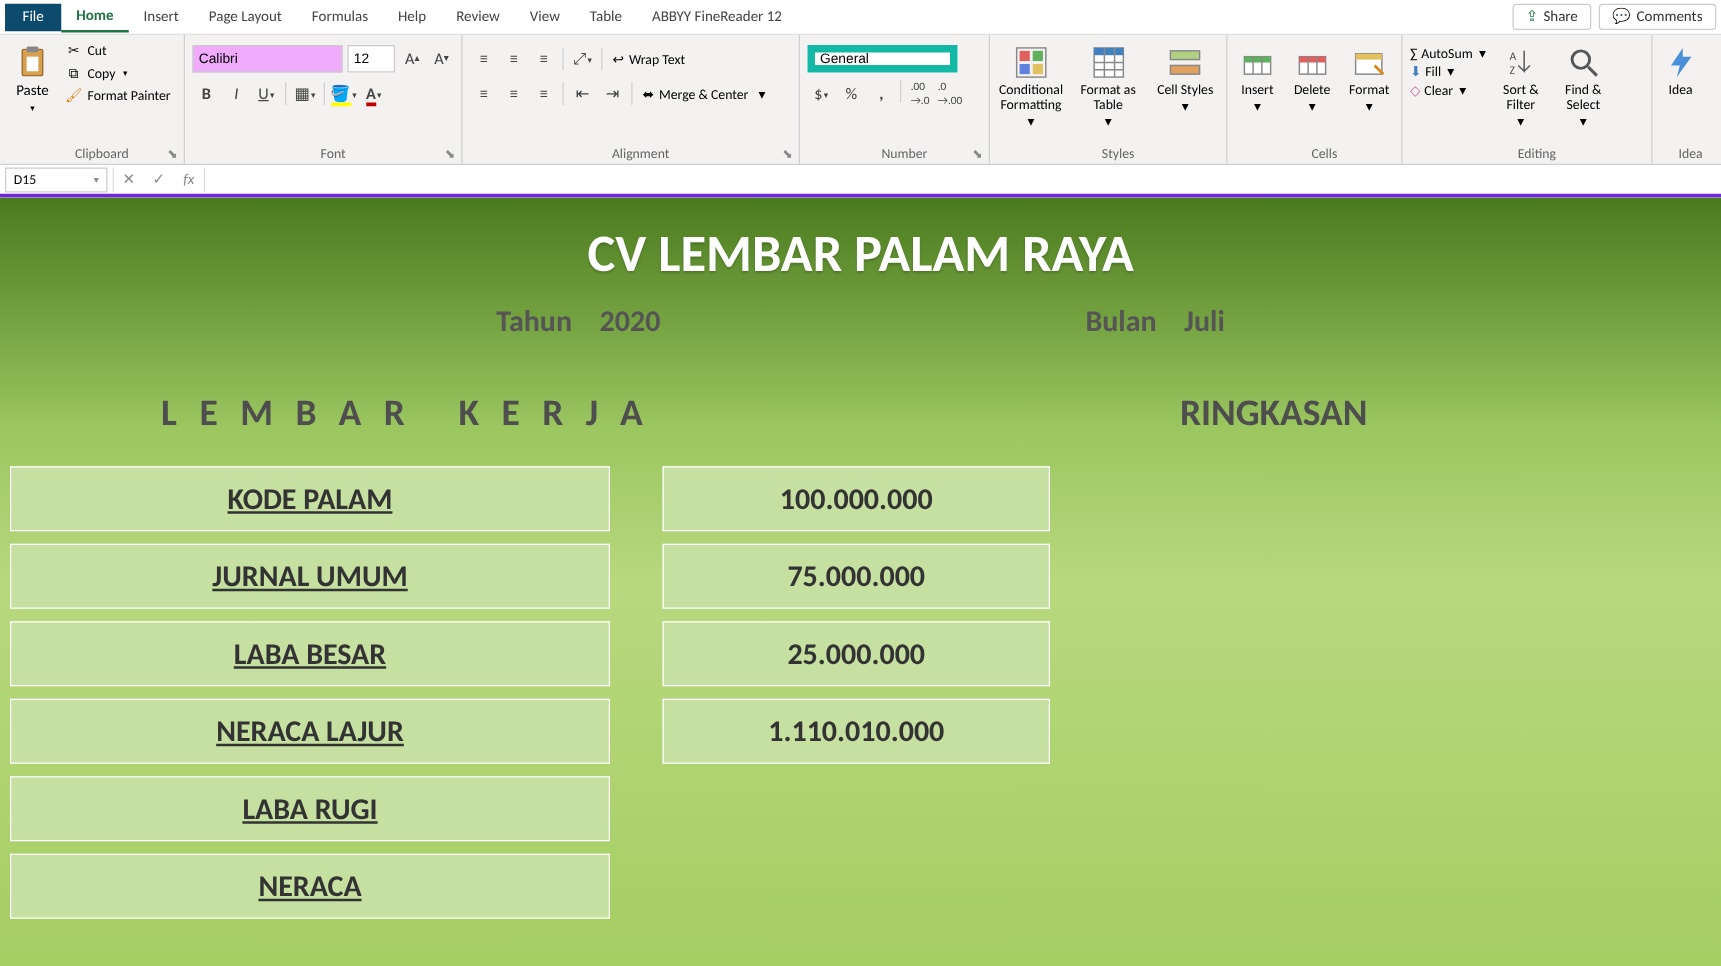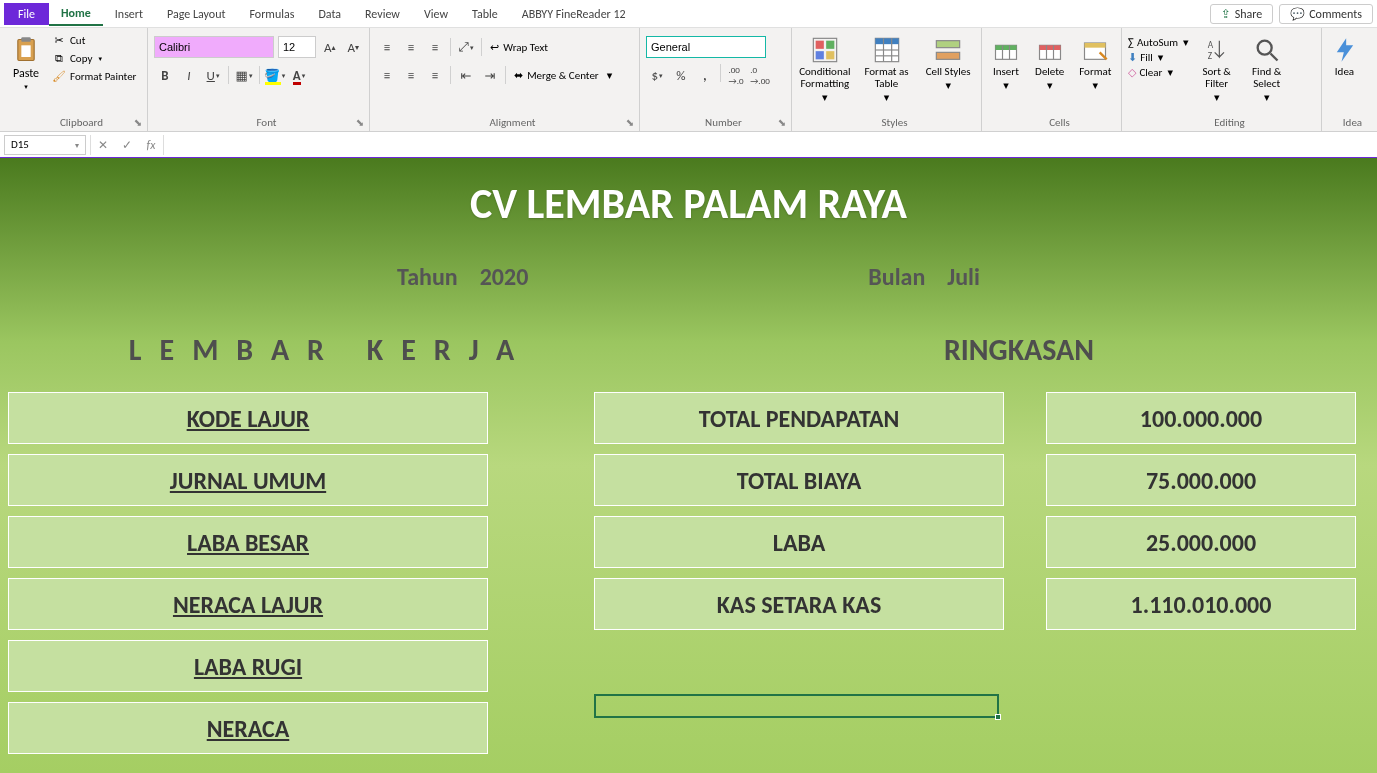--- a/index.html
+++ b/index.html
@@ -1,21 +1,21 @@
 <!DOCTYPE html>
 <html><head>
 <meta charset="utf-8">
 <style>
 * { box-sizing: border-box; margin: 0; padding: 0; }
 body { font-family: "Segoe UI", Calibri, sans-serif; font-size: 12px; background: #fff; overflow: hidden; width: 1377px; height: 773px; }
 
 
 .menubar { display: flex; align-items: center; height: 28px; background: #fff; border-bottom: 1px solid #e0e0e0; padding: 0 4px; }
 .menubar .tab { padding: 4px 12px; color: #444; cursor: pointer; font-size: 12px; }
-.menubar .tab.file { background: #6d28d9; color: #fff; padding: 4px 14px; }
+.menubar .tab.file { background: #0c4a6e; color: #fff; padding: 4px 14px; }
 .menubar .tab.active { color: #217346; border-bottom: 2px solid #217346; font-weight: 600; }
 .menubar .spacer { flex: 1; }
 .menubar .share-btn { border: 1px solid #ccc; border-radius: 3px; padding: 2px 10px; margin-right: 6px; color: #333; display: flex; align-items: center; gap: 4px; }
 .menubar .comments-btn { border: 1px solid #ccc; border-radius: 3px; padding: 2px 10px; color: #333; display: flex; align-items: center; gap: 4px; }
 
 
 .ribbon { display: flex; height: 104px; background: #f3f2f1; border-bottom: 1px solid #d0d0d0; }
 .group { border-right: 1px solid #d0d0d0; display: flex; flex-direction: column; position: relative; padding: 4px 6px 18px 6px; }
 .group-label { position: absolute; bottom: 2px; left: 16px; right: 0; text-align: center; font-size: 11px; color: #666; }
 .group-dialog { position: absolute; bottom: 3px; right: 3px; width: 12px; height: 12px; color: #888; font-size: 10px; display: flex; align-items: center; justify-content: center; }
@@ -38,51 +38,51 @@
 .btn .drop { font-size: 7px; margin-left: 1px; }
 .sep { width: 1px; height: 18px; background: #d0d0d0; margin: 0 2px; }
 
 
 .align-body { display: flex; flex-direction: column; gap: 6px; padding: 4px 0; }
 .align-row { display: flex; align-items: center; gap: 2px; }
 .wrap-btn, .merge-btn { display: flex; align-items: center; gap: 4px; font-size: 11px; padding: 2px 4px; }
 
 
 .number-body { display: flex; flex-direction: column; gap: 6px; padding: 4px 0; }
-.number-format { width: 120px; height: 22px; border: 1px solid #14b8a6; background: #fff; font-size: 11px; padding: 2px 4px; }
+.number-format { width: 120px; height: 22px; border: 6px solid #14b8a6; background: #fff; font-size: 11px; padding: 2px 4px; }
 .number-row { display: flex; gap: 2px; }
 
 
 .styles-body { display: flex; gap: 8px; padding-top: 4px; }
 .big-btn { display: flex; flex-direction: column; align-items: center; gap: 2px; width: 56px; font-size: 11px; text-align: center; line-height: 1.1; }
 .big-icon { width: 28px; height: 28px; }
 
 
 .cells-body { display: flex; gap: 8px; padding-top: 4px; }
 
 
 .editing-body { display: flex; gap: 6px; padding-top: 4px; }
 .edit-left { display: flex; flex-direction: column; gap: 2px; }
 .edit-item { display: flex; align-items: center; gap: 3px; font-size: 11px; }
 
 
 .ideas-body { padding-top: 4px; display: flex; flex-direction: column; align-items: center; }
 
 
-.formula-bar { display: flex; align-items: center; height: 26px; border-bottom: 1px solid #6d28d9; background: #fff; }
+.formula-bar { display: flex; align-items: center; height: 26px; border-bottom: 3px solid #6d28d9; background: #fff; }
 .name-box { width: 82px; height: 20px; border: 1px solid #ccc; margin: 0 4px; font-size: 11px; padding: 2px 6px; display: flex; align-items: center; justify-content: space-between; }
 .fbar-ctrl { display: flex; align-items: center; gap: 0; border-right: 1px solid #ddd; border-left: 1px solid #ddd; height: 20px; }
 .fbar-btn { width: 24px; height: 20px; display: flex; align-items: center; justify-content: center; color: #888; font-size: 12px; }
 .fbar-input { flex: 1; border: none; height: 20px; margin-left: 4px; font-size: 11px; padding: 2px; outline: none; }
 
 
 .sheet-area { height: 615px; overflow: hidden; }
 .sheet-content { width: 100%; background: linear-gradient(to bottom, #4a7a1e 0%, #9bc660 30%, #b8d87e 50%, #a5ce63 100%); padding: 0; height: 100%; }
 .company-title { text-align: center; color: #fff; font-family: Calibri, sans-serif; font-size: 42px; font-weight: bold; padding-top: 20px; text-shadow: 0 1px 2px rgba(0,0,0,0.2); }
-.year-month { display: flex; justify-content: center; gap: 340px; color: #555; font-size: 24px; font-weight: 600; margin-top: 33px; }
+.year-month { display: flex; justify-content: center; gap: 340px; color: #555; font-size: 24px; font-weight: 600; margin-top: 14px; }
 .year-month .ym-pair { display: flex; gap: 22px; align-items: baseline; }
 .section-headers { display: flex; margin-top: 40px; }
 .section-left { width: 48%; text-align: center; color: #4e4e4e; font-size: 30px; font-weight: 600; letter-spacing: 18px; }
 .section-right { flex: 1; text-align: center; color: #4e4e4e; font-size: 30px; font-weight: bold; }
 .cards-area { display: flex; margin-top: 24px; padding: 0 8px; gap: 18px; }
 .left-col { width: 480px; display: flex; flex-direction: column; gap: 10px; }
 .mid-col { width: 410px; display: flex; flex-direction: column; gap: 10px; margin-left: 88px; }
 .right-col { width: 310px; display: flex; flex-direction: column; gap: 10px; margin-left: 24px; }
 .card { background: #c5e0a0; border: 1px solid #fff; height: 52px; display: flex; align-items: center; justify-content: center; font-family: Calibri, sans-serif; font-size: 24px; font-weight: bold; color: #333; }
 .card.link { text-decoration: underline; cursor: pointer; }
@@ -95,21 +95,21 @@
 </style>
 </head>
 <body>
 
 <div class="menubar">
   <div class="tab file">File</div>
   <div class="tab active">Home</div>
   <div class="tab">Insert</div>
   <div class="tab">Page Layout</div>
   <div class="tab">Formulas</div>
-  <div class="tab">Data</div>
+  <div class="tab">Help</div>
   <div class="tab">Review</div>
   <div class="tab">View</div>
   <div class="tab">Table</div>
   <div class="tab">ABBYY FineReader 12</div>
   <div class="spacer"></div>
   <div class="share-btn">
     <span style="color:#217346;">⇪</span>
     <span>Share</span>
   </div>
   <div class="comments-btn">
@@ -391,38 +391,27 @@
         <span>Bulan</span>
         <span>Juli</span>
       </div>
     </div>
     <div class="section-headers">
       <div class="section-left">LEMBAR KERJA</div>
       <div class="section-right">RINGKASAN</div>
     </div>
     <div class="cards-area">
       <div class="left-col">
-        <div class="card link">KODE LAJUR</div>
+        <div class="card link">KODE PALAM</div>
         <div class="card link">JURNAL UMUM</div>
         <div class="card link">LABA BESAR</div>
         <div class="card link">NERACA LAJUR</div>
         <div class="card link">LABA RUGI</div>
         <div class="card link">NERACA</div>
       </div>
-      <div class="mid-col">
-        <div class="card">TOTAL PENDAPATAN</div>
-        <div class="card">TOTAL BIAYA</div>
-        <div class="card">LABA</div>
-        <div class="card">KAS SETARA KAS</div>
-        <div class="sel-wrap" style="margin-left:0;margin-top:56px;">
-          <div class="selection-rect" style="margin-left:0;">
-            <div class="selection-handle"></div>
-          </div>
-        </div>
-      </div>
       <div class="right-col">
         <div class="card val">100.000.000</div>
         <div class="card val">75.000.000</div>
         <div class="card val">25.000.000</div>
         <div class="card val">1.110.010.000</div>
       </div>
     </div>
   </div>
 </div>
 

